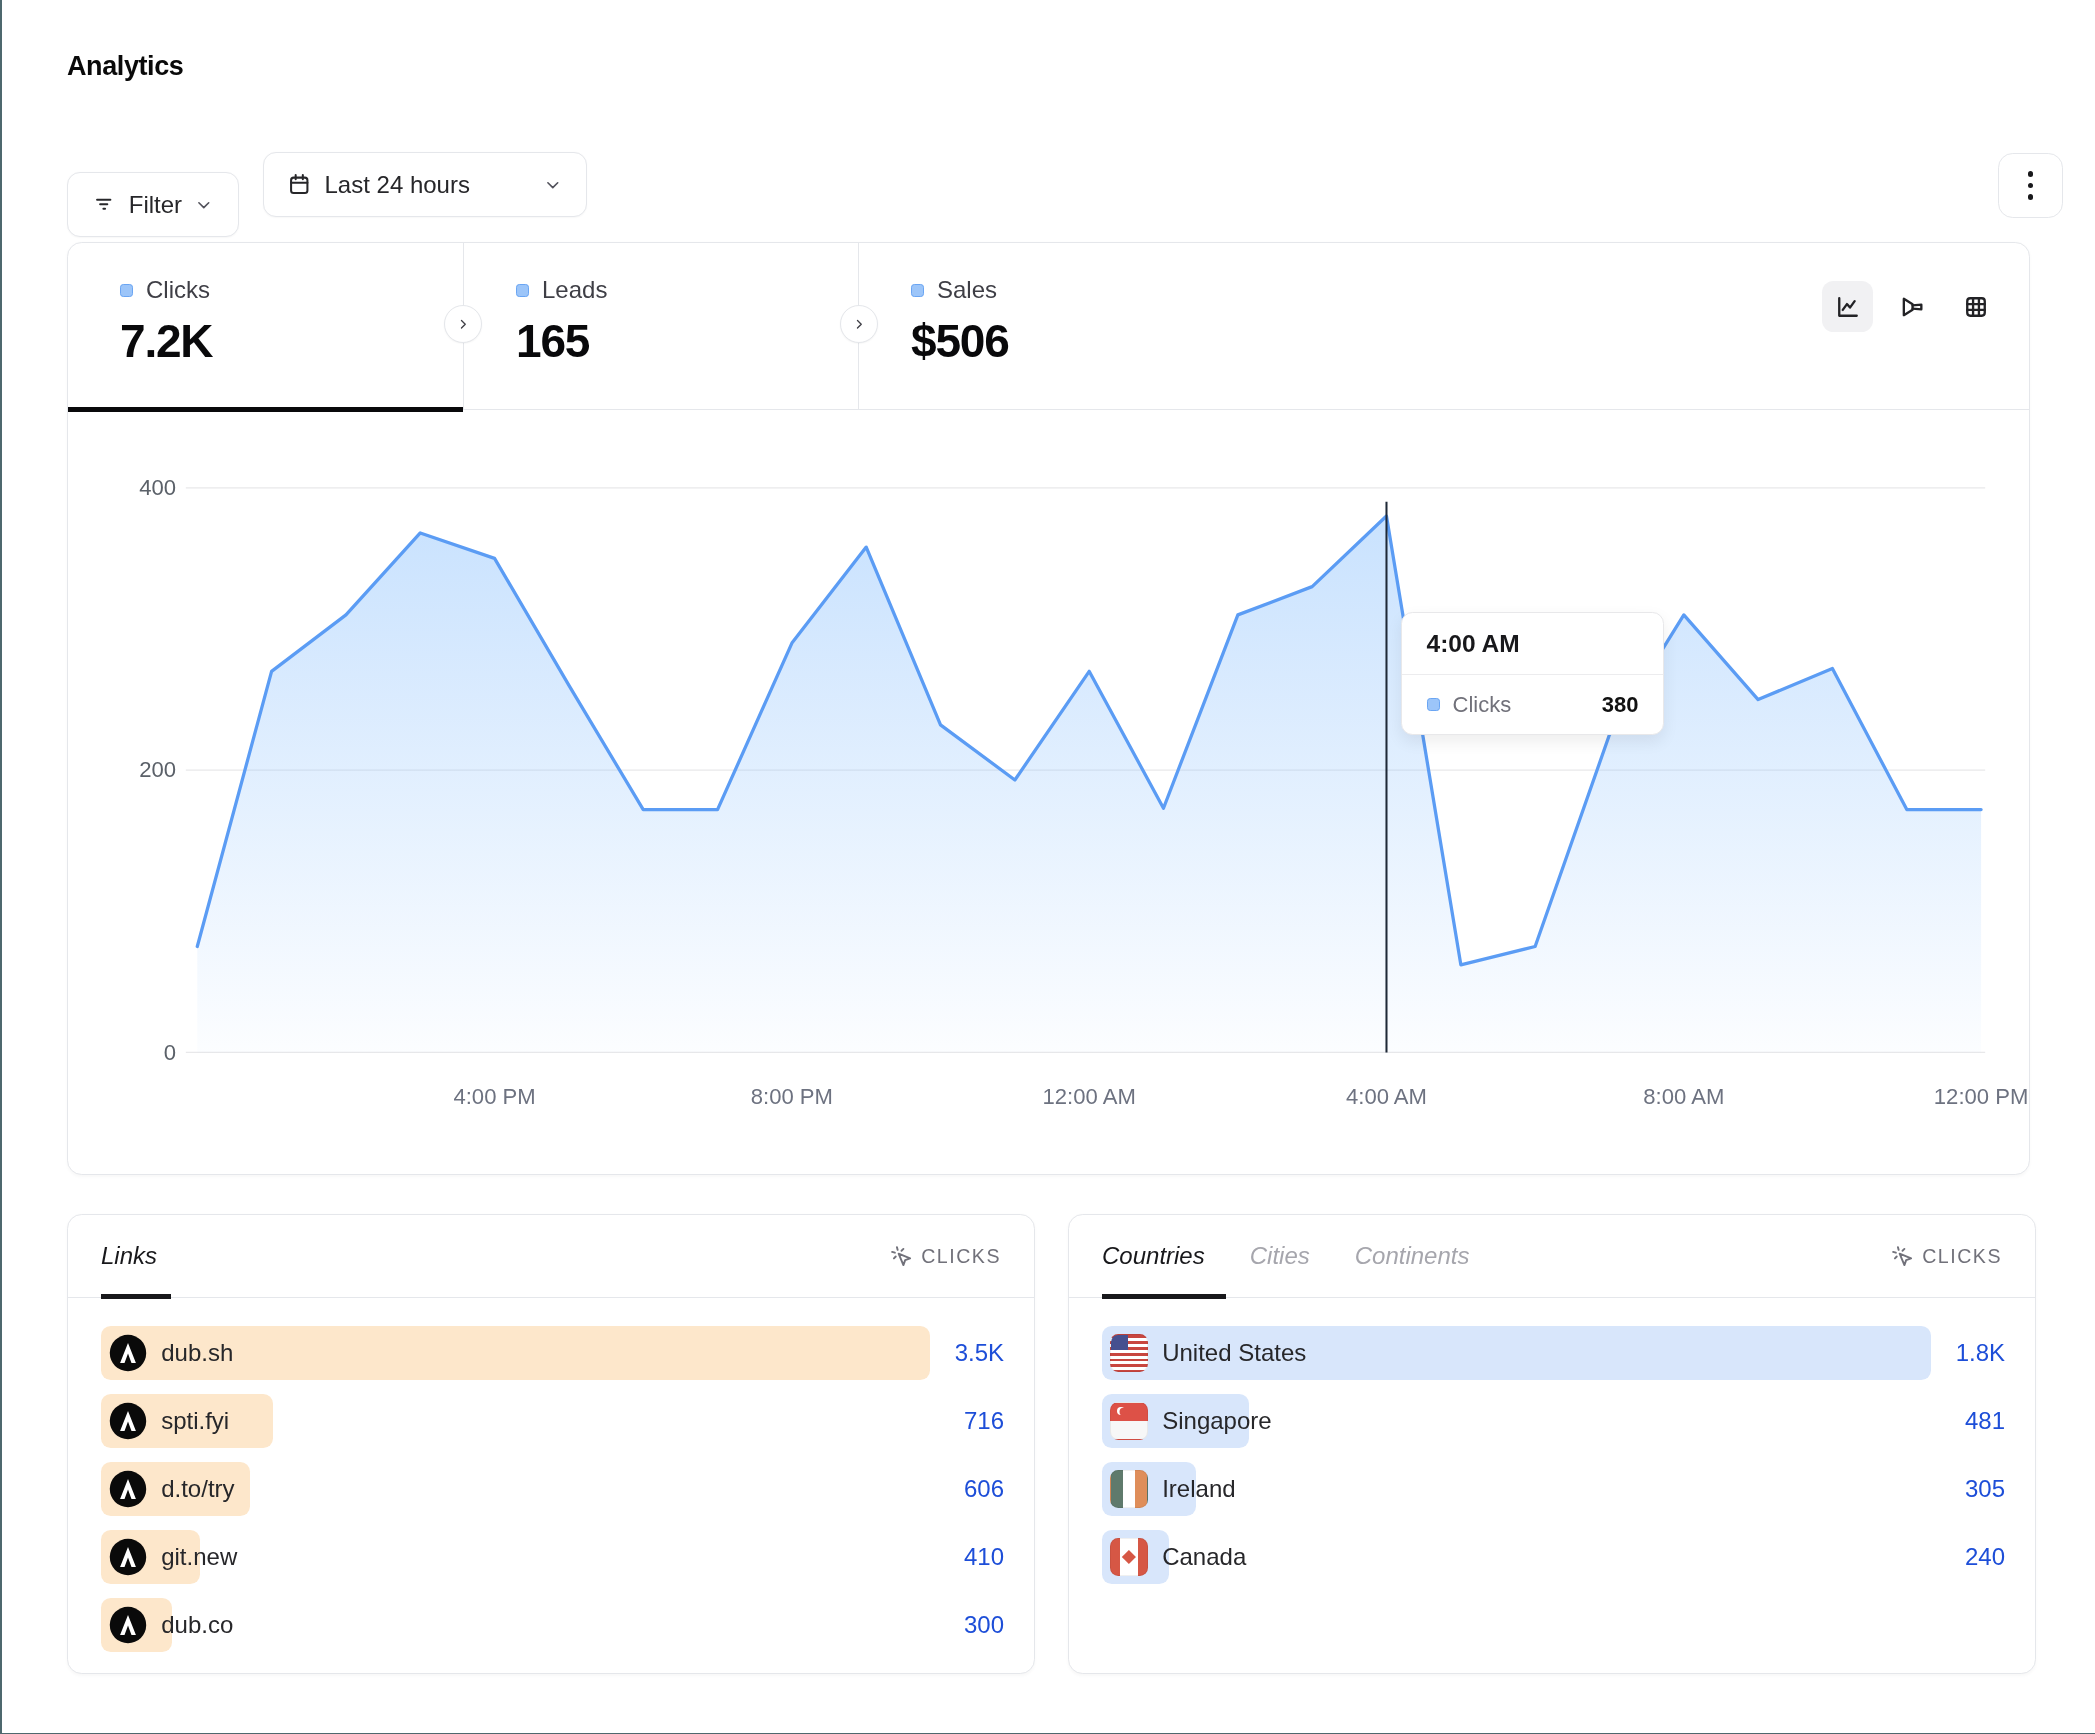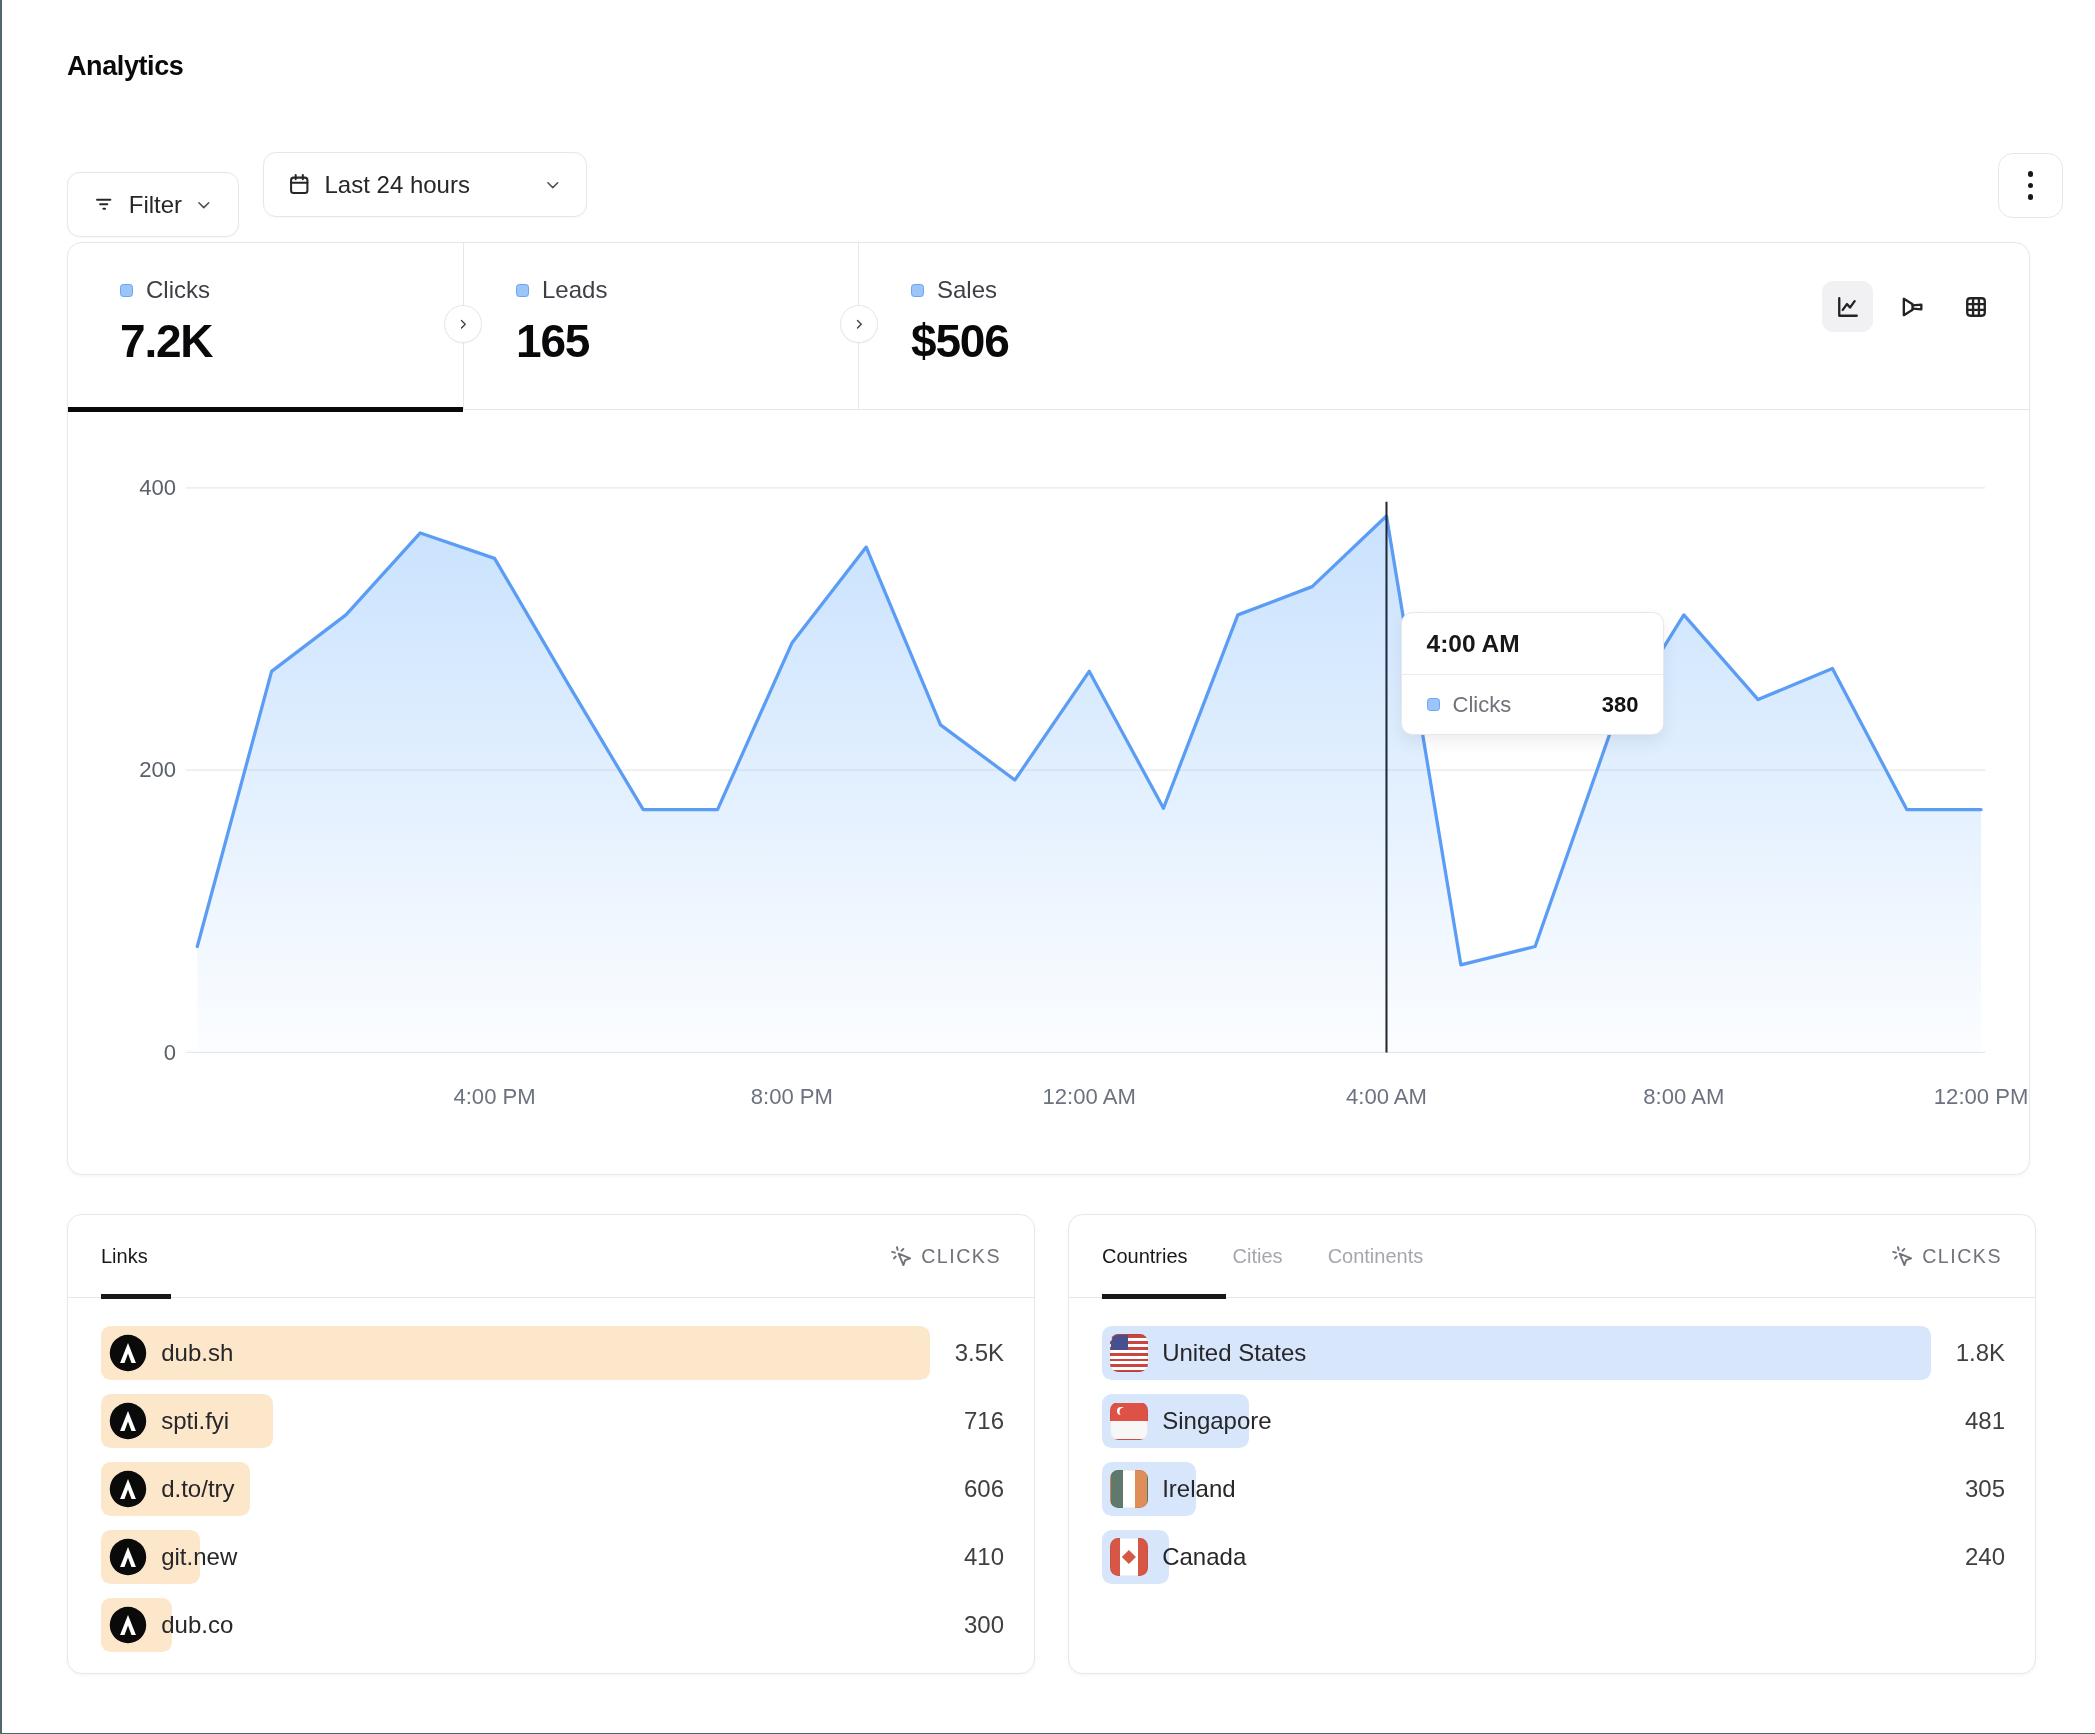--- a/index.html
+++ b/index.html
@@ -46,34 +46,34 @@
   .chart-tooltip .tt-head{height:61px;display:flex;align-items:center;padding:0 24.5px;font-size:24.5px;font-weight:600;color:#18181b;}
   .chart-tooltip .tt-row{height:60px;border-top:1.2px solid #ececee;display:flex;align-items:center;gap:13px;padding:0 24.5px;}
   .chart-tooltip .tt-series{font-size:22px;color:#71717a;}
   .chart-tooltip .tt-val{margin-left:auto;font-size:22px;font-weight:700;color:#111;}
 
   
   .panel{position:absolute;top:1214px;width:968px;height:460px;border:1.2px solid #e5e7eb;border-radius:14.7px;
     background:#fff;box-shadow:0 1.6px 3.3px rgba(0,0,0,.03);}
   .panel-left{left:67px;} .panel-right{left:1068px;}
   .panel-head{position:relative;height:83px;border-bottom:1.2px solid #e5e7eb;display:flex;align-items:center;padding:0 33px;}
-  .panel-tabs{display:flex;gap:45px;font-size:20px;}
+  .panel-tabs{display:flex;gap:45px;font-size:24px;font-style:italic;}
   .ptab{color:#a6a6ad;cursor:pointer;} .ptab.active{color:#18181b;font-weight:500;}
   .head-underline{position:absolute;bottom:-1.6px;left:33px;height:4.9px;background:#18181b;}
   .u-links{width:70px;} .u-geo{width:124px;}
   .sort-label{margin-left:auto;display:flex;align-items:center;gap:8.2px;font-size:19.6px;letter-spacing:1.5px;
     color:#71717a;font-weight:500;cursor:pointer;}
   .rows-list{padding:28px 33px 0 33px;display:flex;flex-direction:column;gap:14px;}
   .data-row{position:relative;width:829px;height:54px;cursor:pointer;}
   .row-bar{position:absolute;left:0;top:0;height:100%;border-radius:9.8px;}
   .bar-link{background:#fde7cb;} .bar-geo{background:#d8e6fb;}
   .row-content{position:absolute;left:8.2px;top:0;height:100%;display:flex;align-items:center;gap:14px;}
   .row-label{font-size:24px;color:#27272a;}
   .row-value{position:absolute;right:-74px;top:50%;transform:translateY(-50%);width:74px;text-align:right;
-    font-size:24px;color:#404040;}
+    font-size:24px;color:#1d4ed8;}
   .dub-avatar{width:38px;height:38px;flex:0 0 auto;display:block;}
 
   .flag{width:38px;height:38px;border-radius:8.2px;position:relative;overflow:hidden;flex:0 0 auto;border:0.8px solid rgba(0,0,0,.06);}
   .flag-us{background:repeating-linear-gradient(180deg,#c8463f 0 2.9px,#fff 2.9px 5.9px);}
   .flag-us::after{content:'';position:absolute;left:0;top:0;width:17px;height:14.7px;background:#46508f;}
   .flag-in{background:linear-gradient(180deg,#e4764c 0 33%,#fff 33% 67%,#435247 67%);}
   .flag-in::after{content:'';position:absolute;left:50%;top:50%;width:7.4px;height:7.4px;margin:-4.5px 0 0 -4.5px;
     border:1.6px solid #3b3b8f;border-radius:50%;}
   .flag-sg{background:linear-gradient(180deg,#dd5147 0 50%,#f7f7f7 50%);}
   .flag-sg::after{content:'';position:absolute;left:5.7px;top:4.1px;width:8.2px;height:8.2px;border-radius:50%;

